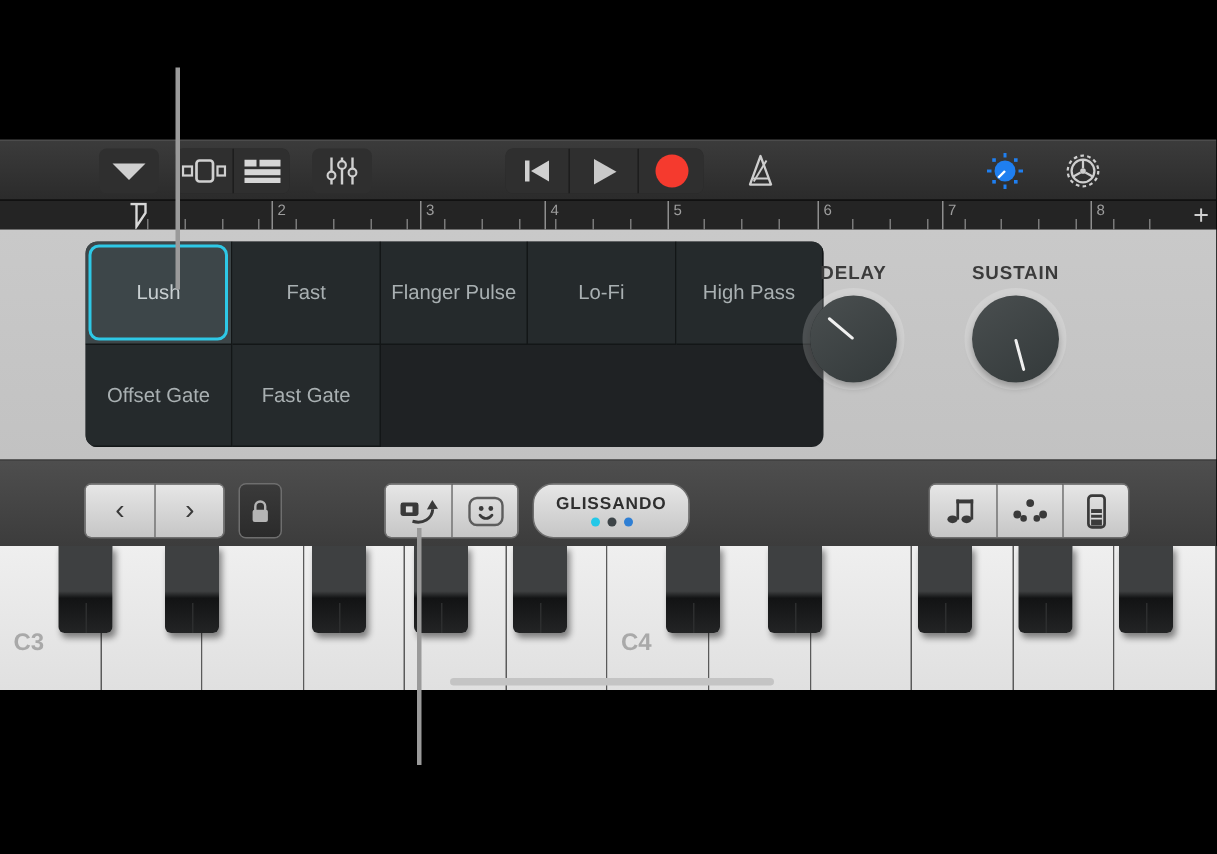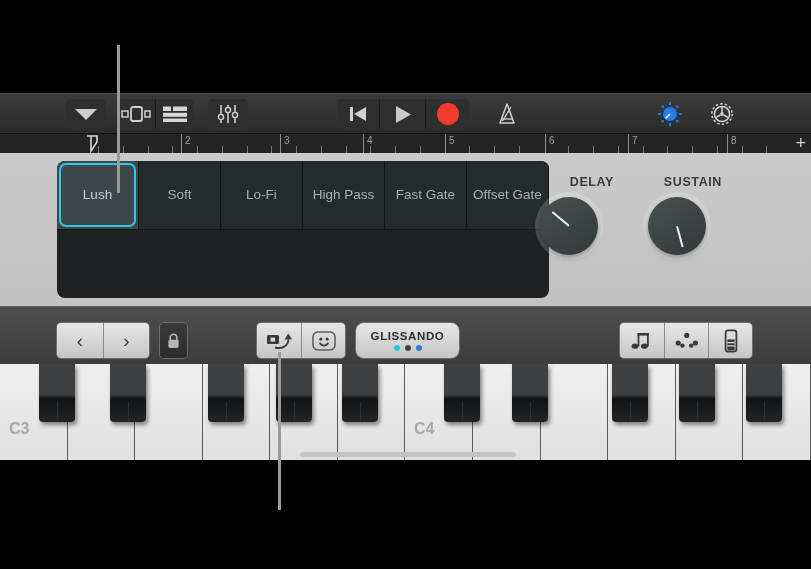--- a/index.html
+++ b/index.html
@@ -45,45 +45,45 @@
   .rl-majtick { position:absolute; top:0px; width:1px; height:19px; background:#8e8e8e; }
   .rl-mintick { position:absolute; top:12px; width:1px; height:7px; background:#7a7a7a; }
   .rl-plus { position:absolute; right:5px; top:1px; font-size:18px; color:#cfcfcf; line-height:16px; cursor:pointer; }
   .playhead-mark { position:absolute; left:86px; top:1px; width:12px; height:18px; }
 
   
   .panel { position:absolute; left:0; top:153px; width:811px; height:153px;
     background:linear-gradient(#c9c9c9,#c2c2c2); }
   .presets { position:absolute; left:57px; top:8px; width:492px; height:137px;
     background:#1f2224; border-radius:8px; overflow:hidden;
-    display:grid; grid-template-columns:repeat(6,1fr); grid-template-rows:repeat(2,1fr); }
+    display:grid; grid-template-columns:repeat(5,1fr); grid-template-rows:repeat(2,1fr); }
   .pcell { position:relative; display:flex; align-items:center; justify-content:center;
     background:#252a2c; color:#a9b0b2; font-size:13.5px; cursor:pointer;
     border-right:1px solid #131617; border-bottom:1px solid #131617; }
   .pcell.sel { background:#3d4649; color:#c9d0d2; }
   .selbox { position:absolute; left:2px; top:2px; right:2px; bottom:2px;
     border:2px solid #2ec8e6; border-radius:7px; pointer-events:none; }
 
   .knob-wrap { position:absolute; top:22px; width:90px; text-align:center; }
-  .knob-label { font-size:12.5px; font-weight:bold; color:#3b3b3b; letter-spacing:0.6px;text-align:right; }
+  .knob-label { font-size:12.5px; font-weight:bold; color:#3b3b3b; letter-spacing:0.6px; }
   .knob { position:relative; width:58px; height:58px; margin:8px auto 0;
     border-radius:50%; background:linear-gradient(145deg,#4a4f50,#33393a);
     box-shadow:0 0 0 5px rgba(255,255,255,0.18), 0 3px 5px rgba(0,0,0,0.35);
     cursor:pointer; }
   .knob-ind { position:absolute; left:50%; top:50%; width:2px; height:22px;
     background:#f0f0f0; transform-origin:50% 0%; margin-left:-1px; border-radius:1px; }
   .panel-next { position:absolute; left:745px; top:215px; font-size:20px; color:#6d6d6d;
     cursor:pointer; }
 
   
   .kbar { position:absolute; left:0; top:306px; width:811px; height:58px;
     background:linear-gradient(#4e4e4e,#3c3c3c); border-top:1px solid #5d5d5d; }
   .kbtn { position:absolute; top:15px; height:37px;
     background:linear-gradient(#e6e6e6,#c6c6c6); border:1px solid #6e6e6e;
-    border-radius:9px; display:flex; align-items:center; justify-content:center;
+    border-radius:14px; display:flex; align-items:center; justify-content:center;
     color:#2f2f2f; font-size:12px; font-weight:bold; letter-spacing:0.6px; cursor:pointer; }
   .kgroup { position:absolute; top:15px; height:37px; display:flex;
     border:1px solid #6e6e6e; border-radius:5px; overflow:hidden; }
   .kgroup > div { background:linear-gradient(#e6e6e6,#c6c6c6); display:flex;
     align-items:center; justify-content:center; cursor:pointer; }
   .kgroup > div + div { border-left:1px solid #8a8a8a; }
   .lockseg { background:linear-gradient(#3a3a3a,#2b2b2b) !important; width:27px; }
   .gliss-dots { display:flex; gap:5px; margin-top:3px; justify-content:center; }
   .gdot { width:6px; height:6px; border-radius:50%; }
 
@@ -255,33 +255,36 @@
   </div>
 
   <div class="panel">
 
     <div class="presets" id="preset-grid">
         <div class="pcell sel">
           <span>Lush</span>
           <div class="selbox"></div>
         </div>
         <div class="pcell">
-          <span>Soft</span>
+          <span>Fast</span>
+        </div>
+        <div class="pcell">
+          <span>Flanger Pulse</span>
         </div>
         <div class="pcell">
           <span>Lo-Fi</span>
         </div>
         <div class="pcell">
           <span>High Pass</span>
         </div>
         <div class="pcell">
+          <span>Offset Gate</span>
+        </div>
+        <div class="pcell">
           <span>Fast Gate</span>
-        </div>
-        <div class="pcell">
-          <span>Offset Gate</span>
         </div>
       </div>
 
     <div class="knob-wrap" style="left:524px;">
       <div class="knob-label">DELAY</div>
       <div class="knob">
         <div class="knob-ind" id="knob-ind-0" style="transform: rotate(130deg);"></div>
       </div>
     </div>
 

